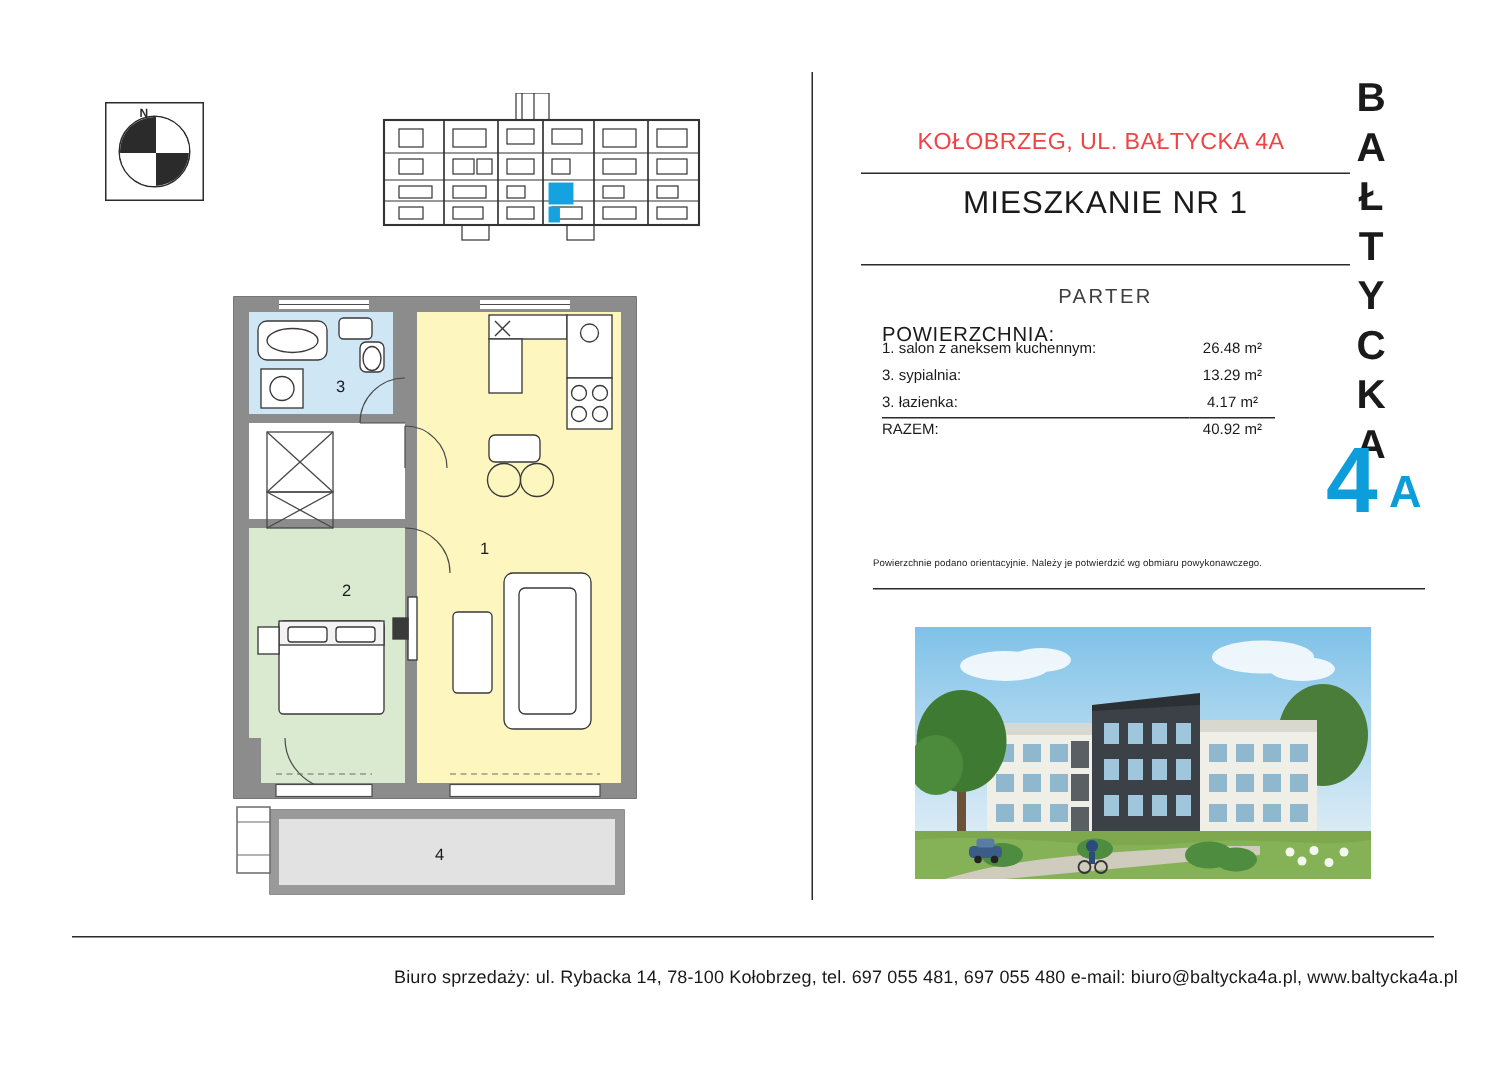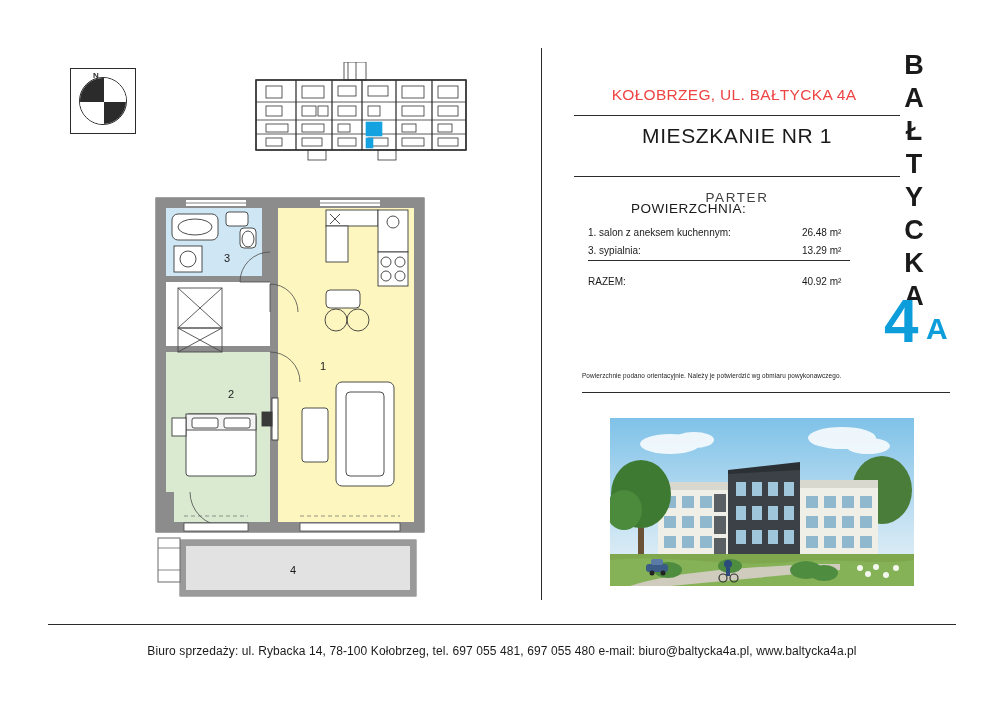--- a/index.html
+++ b/index.html
@@ -142,24 +142,23 @@
     left: 574px;
     top: 176px;
     width: 326px;
     height: 1px;
     background: #2b2b2b;
   }
 
   .area-title {
     position: absolute;
     left: 588px;
-    top: 201px;
+    top: 215px;
     font-size: 13.5px;
     letter-spacing: 0.5px;
-    margin-left: 43px;
   }
   .area-table {
     position: absolute;
     left: 588px;
     top: 224px;
     width: 262px;
     border-collapse: collapse;
     font-size: 10px;
   }
   .area-table td {
@@ -168,21 +167,21 @@
   }
   .area-table td.val {
     text-align: center;
     white-space: nowrap;
   }
   .area-table tr.sep-top td {
     border-top: 1px solid #2b2b2b;
     padding-top: 6px;
   }
   .area-table tr.sum td {
-    padding-top: 15px;
+    padding-top: 2px;
     margin-top: 40px;
   }
   .note {
     position: absolute;
     left: 582px;
     top: 372px;
     width: 300px;
     font-size: 6.4px;
     color: #1a1a1a;
     letter-spacing: 0.1px;
@@ -242,24 +241,24 @@
     top: 262px;
     font-size: 30px;
     font-weight: bold;
     color: #0d9ddb;
     line-height: 1;
   }
 
   
   .footer {
     position: absolute;
-    left: 48px;
+    left: 64px;
     top: 644px;
     width: 908px;
-    text-align: center;
+    text-align: right;
     font-size: 12px;
     color: #1a1a1a;
     letter-spacing: 0.1px;
   }
 
   
   .rn {
     position: absolute;
     font-size: 11px;
     color: #1a1a1a;
@@ -485,20 +484,24 @@
   <table class="area-table">
     <tbody>
       <tr>
         <td>1. salon z aneksem kuchennym:</td>
         <td class="val">26.48 m²</td>
       </tr>
       <tr>
         <td>3. sypialnia:</td>
         <td class="val">13.29 m²</td>
       </tr>
+      <tr>
+        <td>3. łazienka:</td>
+        <td class="val">4.17 m²</td>
+      </tr>
       <tr class="sep-top sum">
         <td>RAZEM:</td>
         <td class="val">40.92 m²</td>
       </tr>
     </tbody>
   </table>
 
   <div class="note">Powierzchnie podano orientacyjnie. Należy je potwierdzić wg obmiaru powykonawczego.</div>
   <div class="note-rule"></div>
 

